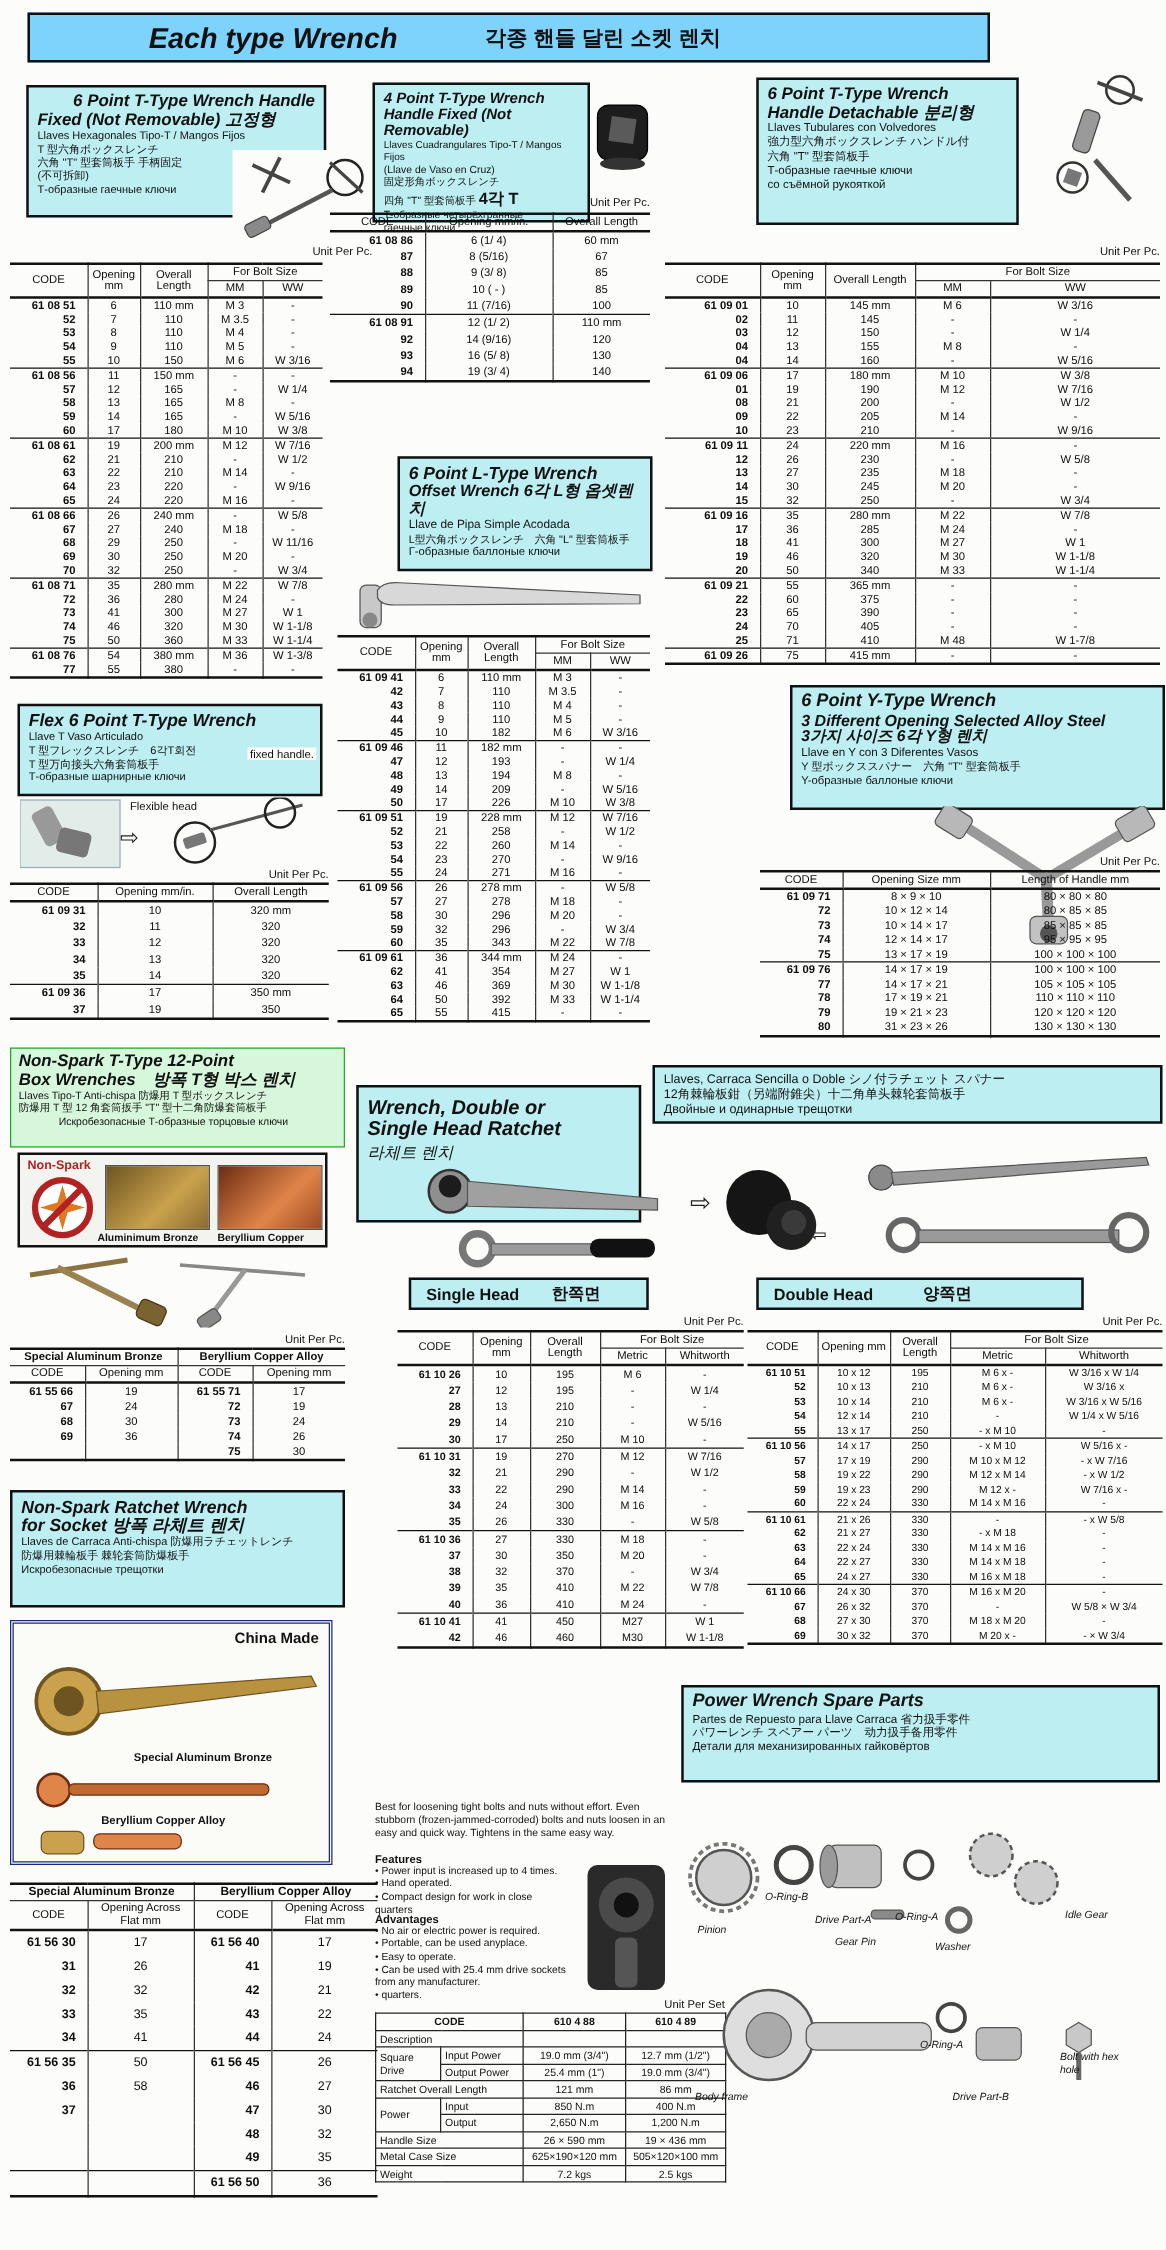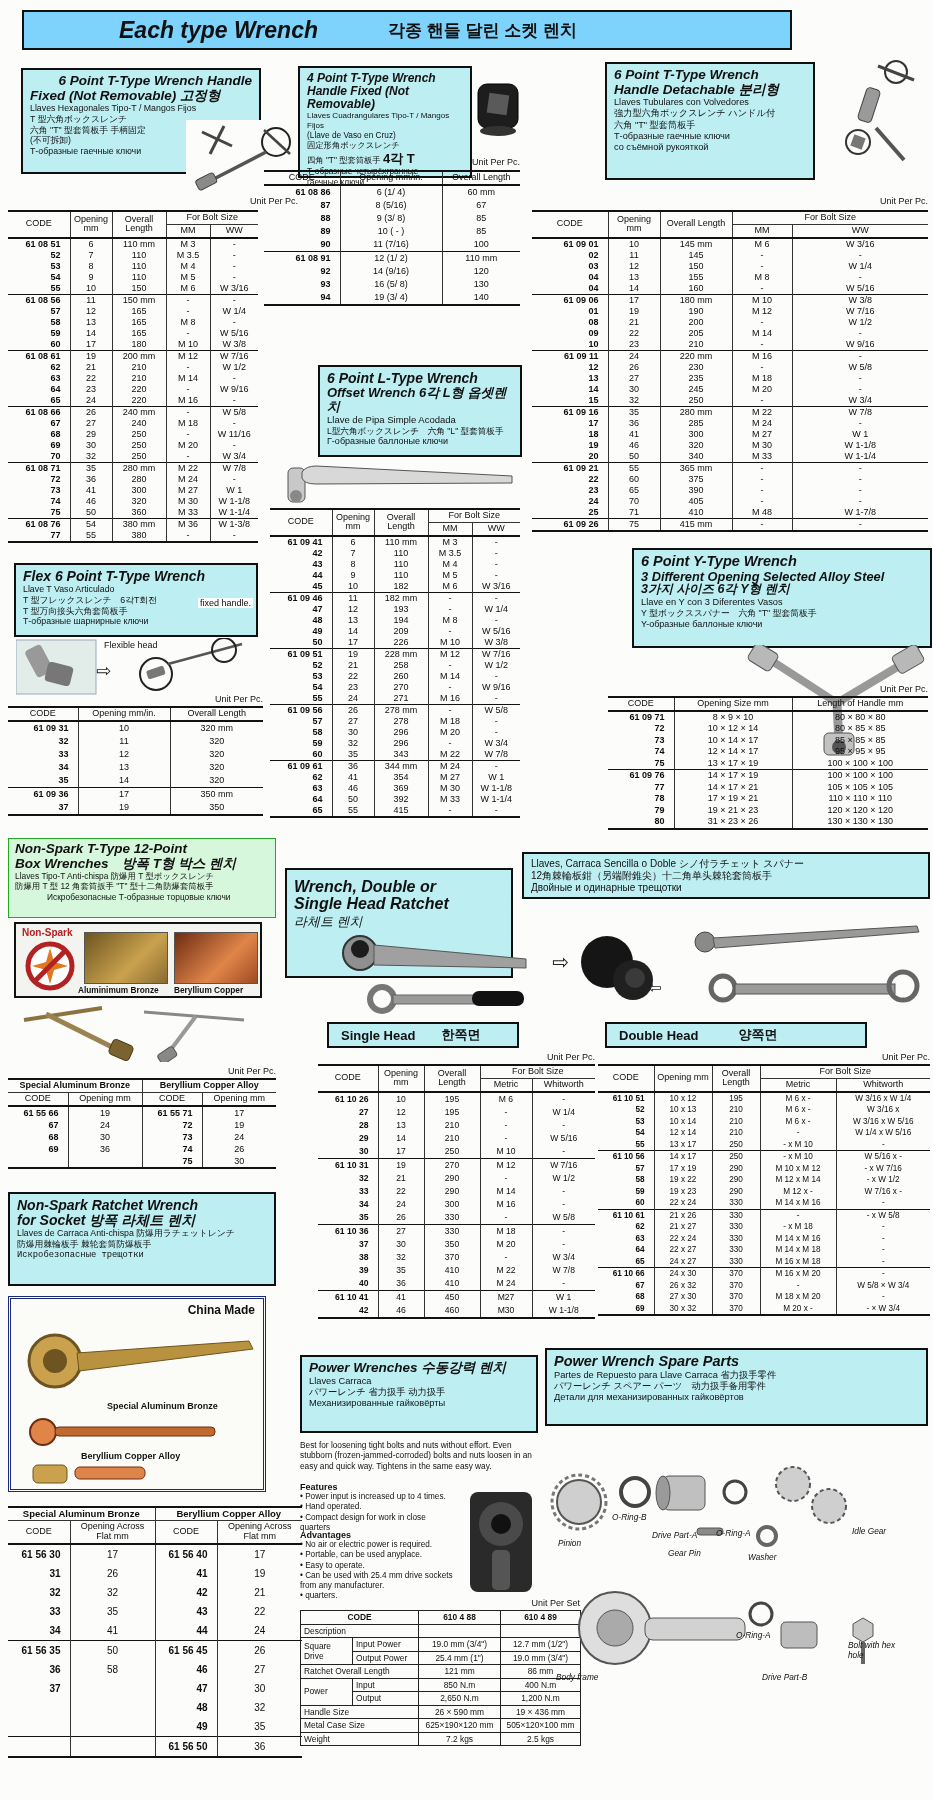--- a/index.html
+++ b/index.html
@@ -1375,21 +1375,21 @@
           <td>- × W 3/4</td>
         </tr>
       </tbody>
   </table>
 
   <div class="cyan abs" style="left:8px;top:1192px;width:268px;height:94px;">
     <div class="ttl" style="font-size:14px;">Non-Spark Ratchet Wrench</div>
     <div class="ttl" style="font-size:14px;">for Socket 방폭 라체트 렌치</div>
     <div class="sub" style="font-size:8.8px;">Llaves de Carraca Anti-chispa  防爆用ラチェットレンチ</div>
     <div class="sub" style="font-size:8.8px;">防爆用棘輪板手 棘轮套筒防爆板手</div>
-    <div class="sub" style="font-size:8.8px;font-family:Liberation Mono, monospace;">Искробезопасные трещотки</div>
+    <div class="sub" style="font-size:8.8px;">Искробезопасные трещотки</div>
   </div>
   <div class="abs" style="left:8px;top:1296px;width:258px;height:196px;border:3px double #1a2a7a;background:#fbfbf7;">
     <div style="position:absolute;right:8px;top:4px;font-weight:bold;font-size:12px;">China Made</div>
     <svg style="position:absolute;left:10px;top:26px;" width="238" height="74" viewBox="0 0 238 74">
       <circle cx="34" cy="36" r="26" fill="#caa24e" stroke="#6d5420" stroke-width="3"></circle>
       <circle cx="34" cy="36" r="12" fill="#6d5420"></circle>
       <polygon points="56,28 228,16 232,24 58,46" fill="#b8923e" stroke="#6d5420"></polygon>
     </svg>
     <div style="position:absolute;left:96px;top:102px;font-size:9px;font-weight:bold;">Special Aluminum Bronze</div>
     <svg style="position:absolute;left:12px;top:116px;" width="200" height="34" viewBox="0 0 200 34">
@@ -1484,26 +1484,20 @@
         </tr>
         <tr class="grp">
           <td></td>
           <td></td>
           <td>61 56 50</td>
           <td>36</td>
         </tr>
       </tbody>
   </table>
 
-  <div class="cyan abs" style="left:300px;top:1355px;width:238px;height:78px;">
-    <div class="ttl" style="font-size:13.5px;">Power Wrenches 수동강력 렌치</div>
-    <div class="sub" style="font-size:9.3px;">Llaves Carraca</div>
-    <div class="sub" style="font-size:9.3px;">パワーレンチ 省力扱手 动力扱手</div>
-    <div class="sub" style="font-size:9.3px;">Механизированные гайковёрты</div>
-  </div>
   <div class="abs" style="left:300px;top:1440px;width:238px;font-size:8.3px;line-height:1.25;">Best for loosening tight bolts and nuts without effort. Even stubborn (frozen-jammed-corroded) bolts and nuts loosen in an easy and quick way. Tightens in the same easy way.</div>
   <div class="abs" style="left:300px;top:1482px;width:158px;">
     <div style="font-size:9px;font-weight:bold;">Features</div>
     <ul class="blist">
         <li>Power input is increased up to 4 times.</li>
         <li>Hand operated.</li>
         <li>Compact design for work in close quarters</li>
       </ul>
   </div>
   <div class="abs" style="left:300px;top:1530px;width:158px;">

